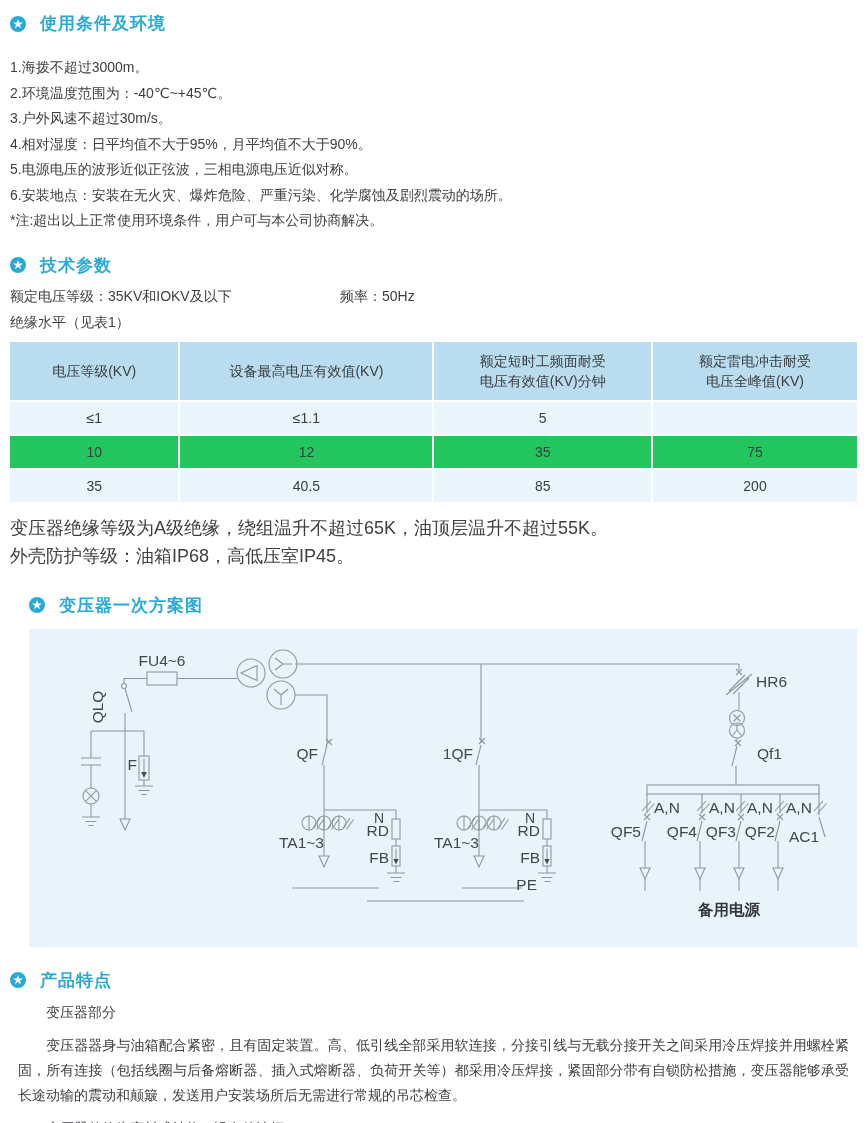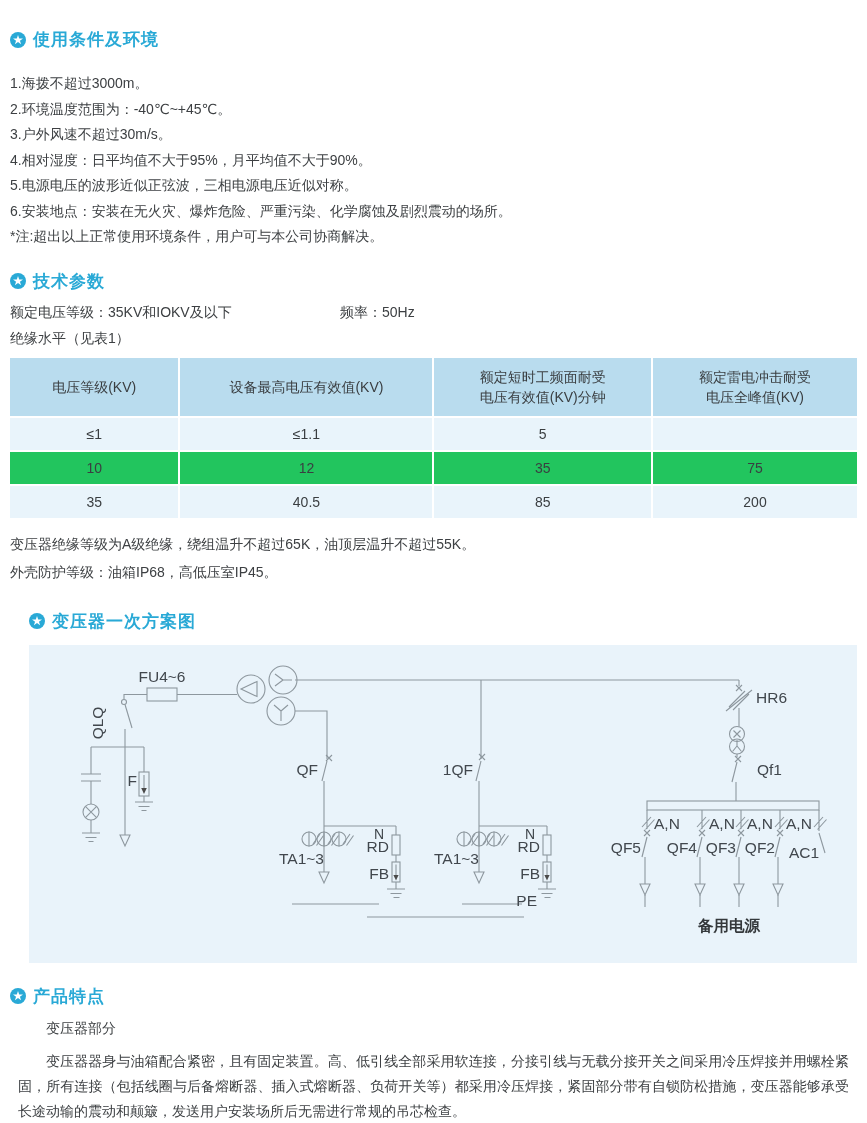--- a/index.html
+++ b/index.html
@@ -3,21 +3,21 @@
 <meta charset="utf-8">
 <style>
   html,body{margin:0;padding:0;}
   body{
     width:867px;background:#ffffff;
     font-family:"Liberation Sans","DejaVu Sans",sans-serif;
     color:#3d4043;
   }
   .page{padding:12px 10px 0 10px;}
   
-  .sec-head{display:flex;align-items:center;gap:7px;margin:16px 0 6px 0;}
+  .sec-head{display:flex;align-items:center;gap:14px;margin:0 0 6px 0;}
   .sec-head .badge{width:16px;height:16px;flex:0 0 16px;}
   .sec-head .badge svg{display:block;}
   .sec-title{font-size:17px;font-weight:700;color:#29a9d6;letter-spacing:1px;}
   
   .plist{margin:20px 0 0 0;}
   .plist .pline{font-size:14px;line-height:25.5px;color:#3d4043;}
   
   .tech{margin-top:20px;}
   .tech-row{display:flex;font-size:14px;line-height:26px;}
   .tech-left{width:330px;}
@@ -27,21 +27,21 @@
   table.spec th{
     background:#b9dcee;height:56px;font-weight:400;
     white-space:pre-line;line-height:20px;
     border-right:2px solid #fff;border-bottom:2px solid #fff;
   }
   table.spec td{height:30px;border-right:2px solid #fff;border-bottom:2px solid #fff;}
   table.spec th:last-child,table.spec td:last-child{border-right:none;}
   table.spec tr.odd td{background:#e9f4fb;}
   table.spec tr.even td{background:#22c55e;}
   .tbl-notes{margin-top:10px;}
-  .tbl-notes .pline{font-size:14px;line-height:28px;}
+  .tbl-notes .pline{font-size:18px;line-height:28px;}
   
   .diagram-sec{margin-top:24px;padding-left:19px;}
   .panel{margin-top:12px;background:#e9f3fa;height:318px;}
   .panel svg{display:block;}
   
   .features{margin-top:22px;}
   .features .para{font-size:14px;line-height:25px;margin:8px;text-indent:2em;text-align:justify;}
 </style>
 </head>
 <body>

